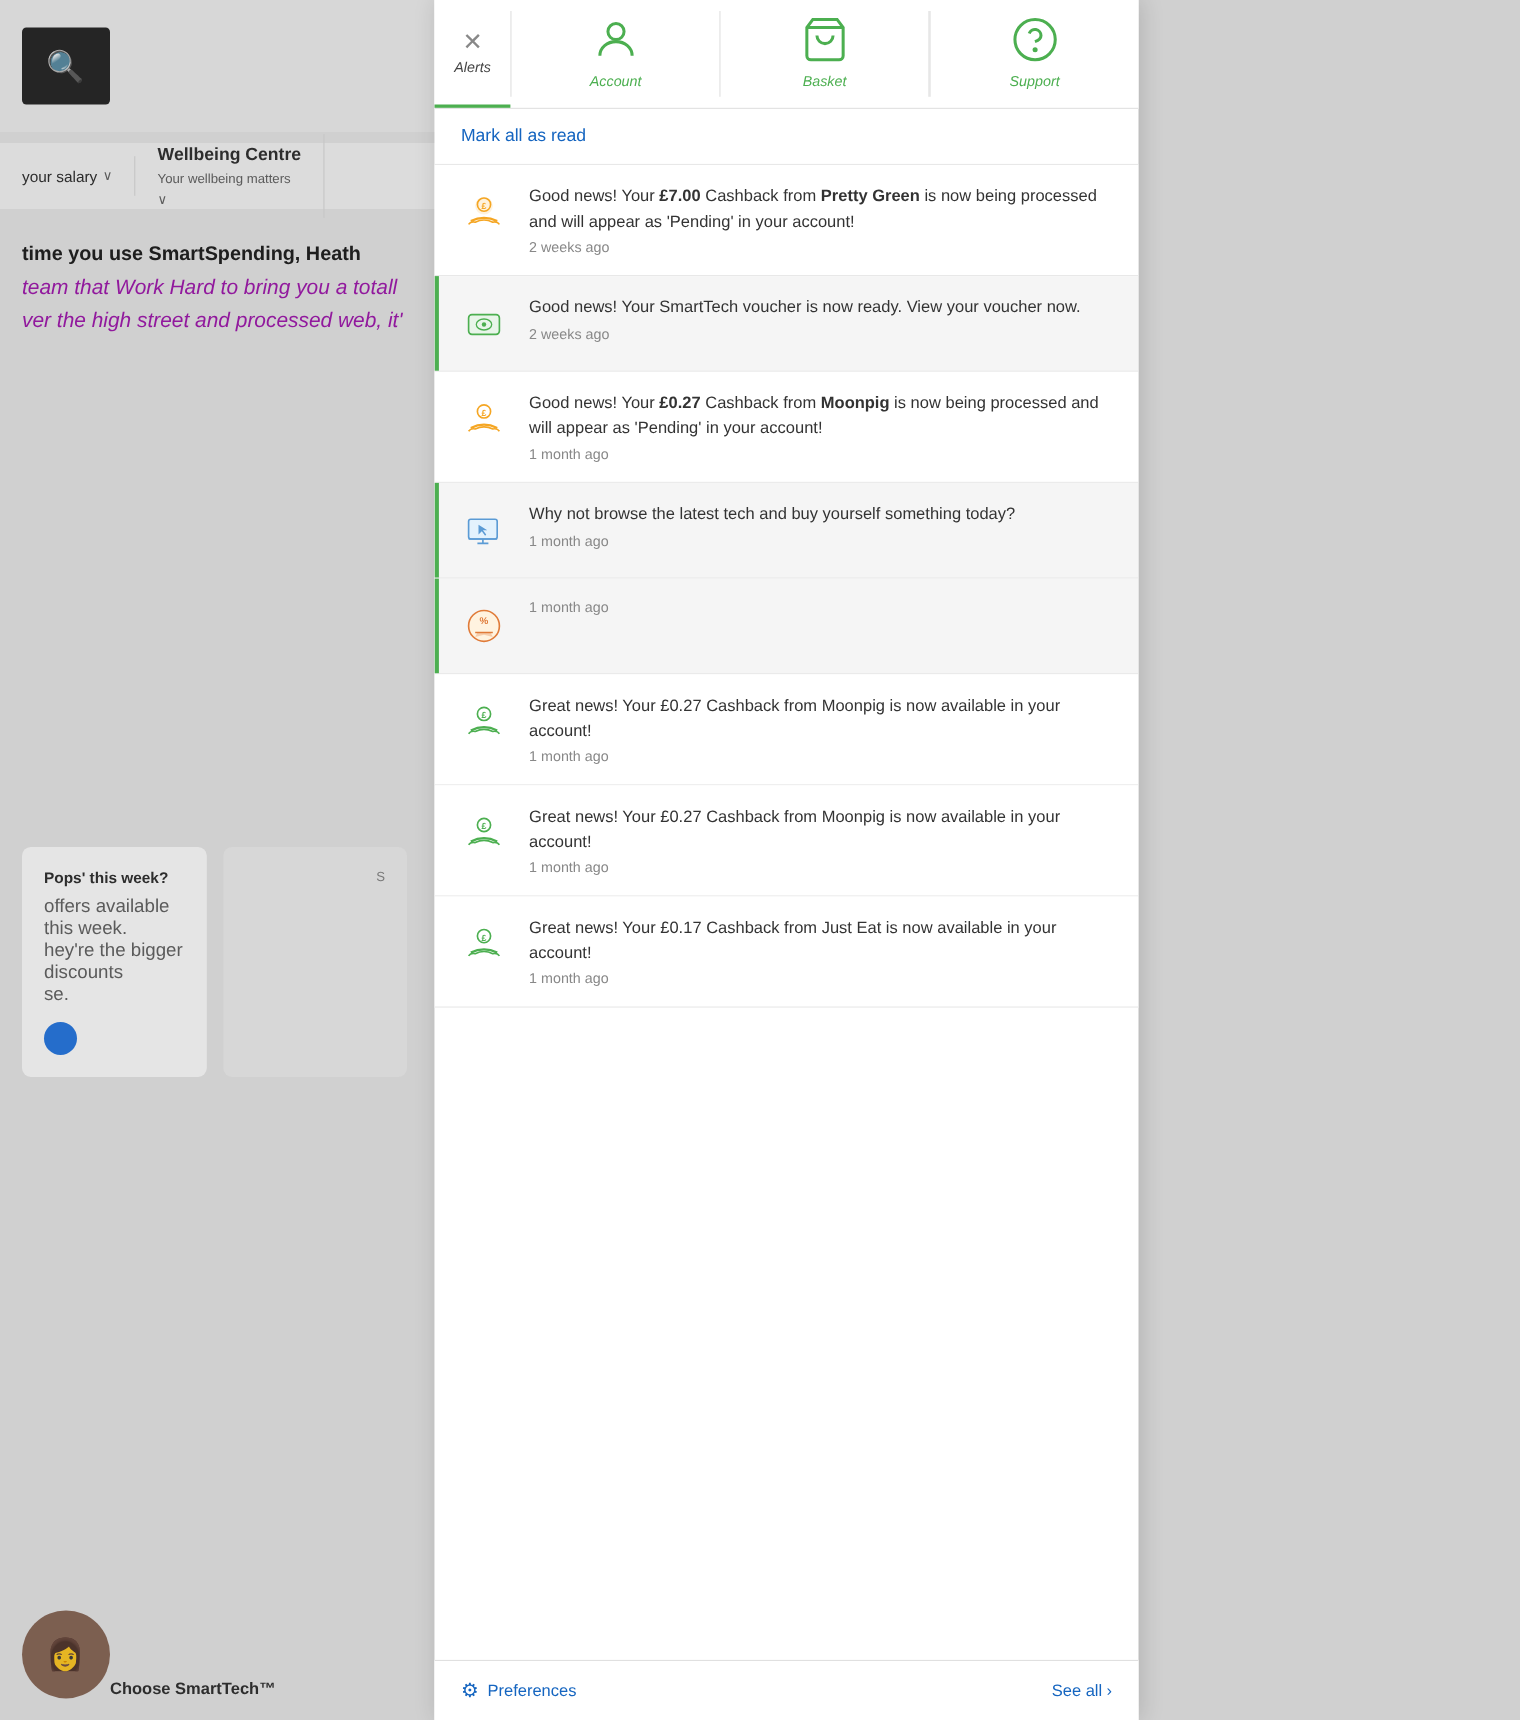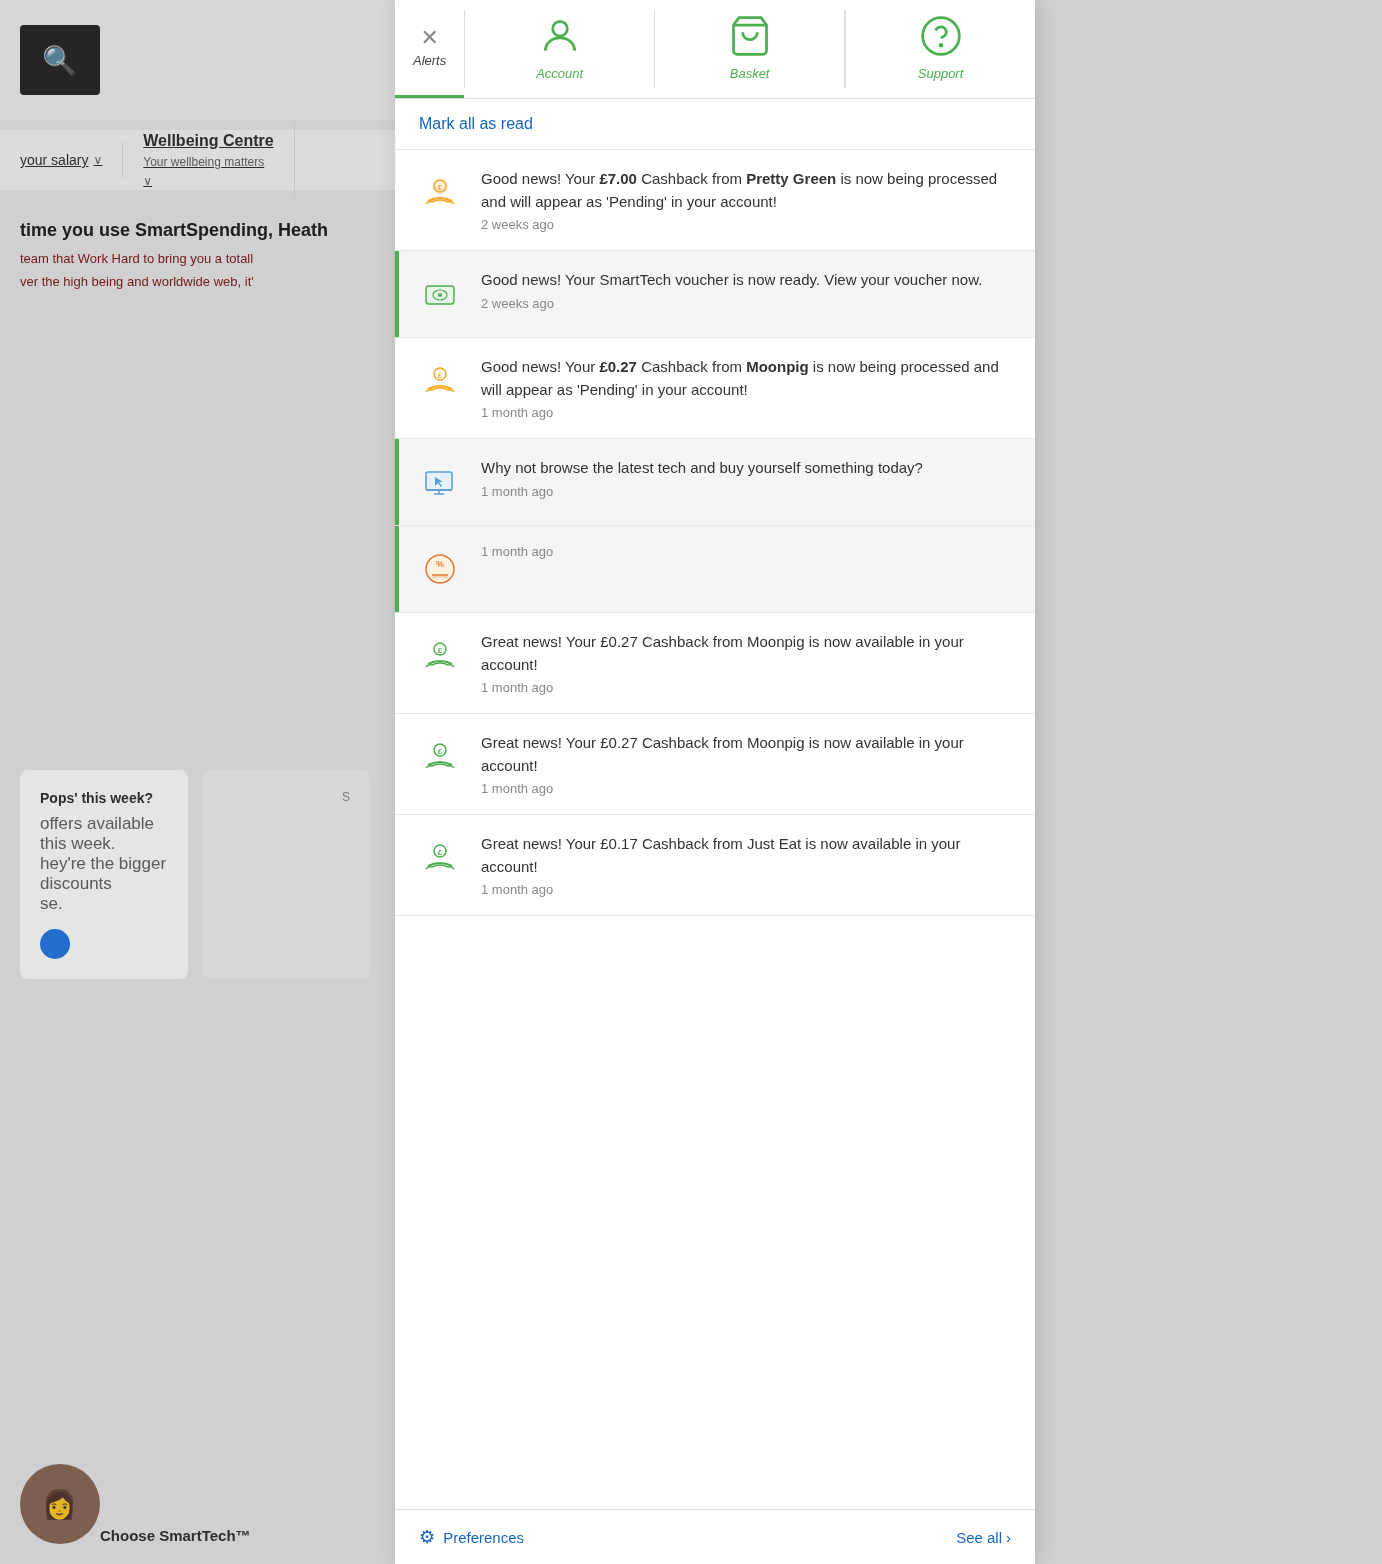--- a/index.html
+++ b/index.html
@@ -52,21 +52,20 @@
     }
 
     .bg-nav-item {
       padding: 10px 20px;
       font-size: 14px;
       color: #333;
       border-right: 1px solid #ddd;
       display: flex;
       align-items: center;
       gap: 5px;
-      text-decoration: underline;
     }
 
     .bg-nav-item .chevron {
       color: #666;
       font-size: 12px;
     }
 
     .bg-wellbeing {
       font-weight: bold;
       font-size: 16px;
@@ -82,23 +81,24 @@
     }
 
     .bg-text-bold {
       font-weight: bold;
       font-size: 18px;
       color: #222;
       margin-bottom: 10px;
     }
 
     .bg-text {
-      font-size: 13px;
-      color: #7f1d1d;
+      font-size: 19px;
+      color: #a21caf;
       margin-bottom: 8px;
+      font-style: italic;
     }
 
     .bg-cards {
       position: absolute;
       top: 750px;
       left: 0;
       width: 390px;
       padding: 20px;
       display: flex;
       gap: 15px;
@@ -363,21 +363,21 @@
     <div class="bg-nav-item" style="flex-direction:column;align-items:flex-start;">
       <span class="bg-wellbeing">Wellbeing Centre</span>
       <span style="font-size:12px;color:#666;">Your wellbeing matters</span>
       <span class="chevron">∨</span>
     </div>
   </div>
 
   <div class="bg-content">
     <div class="bg-text-bold">time you use SmartSpending, Heath</div>
     <div class="bg-text">team that Work Hard to bring you a totall</div>
-    <div class="bg-text">ver the high being and worldwide web, it'</div>
+    <div class="bg-text">ver the high street and processed web, it'</div>
   </div>
 
   <div class="bg-cards">
     <div class="bg-card">
       <div class="bg-card-text">Pops' this week?</div>
       <div class="bg-card-sub">offers available this week.</div>
       <div class="bg-card-sub">hey're the bigger discounts</div>
       <div class="bg-card-sub">se.</div>
       <div style="margin-top:15px;width:30px;height:30px;background:#2a7ae2;border-radius:50%;"></div>
     </div>

